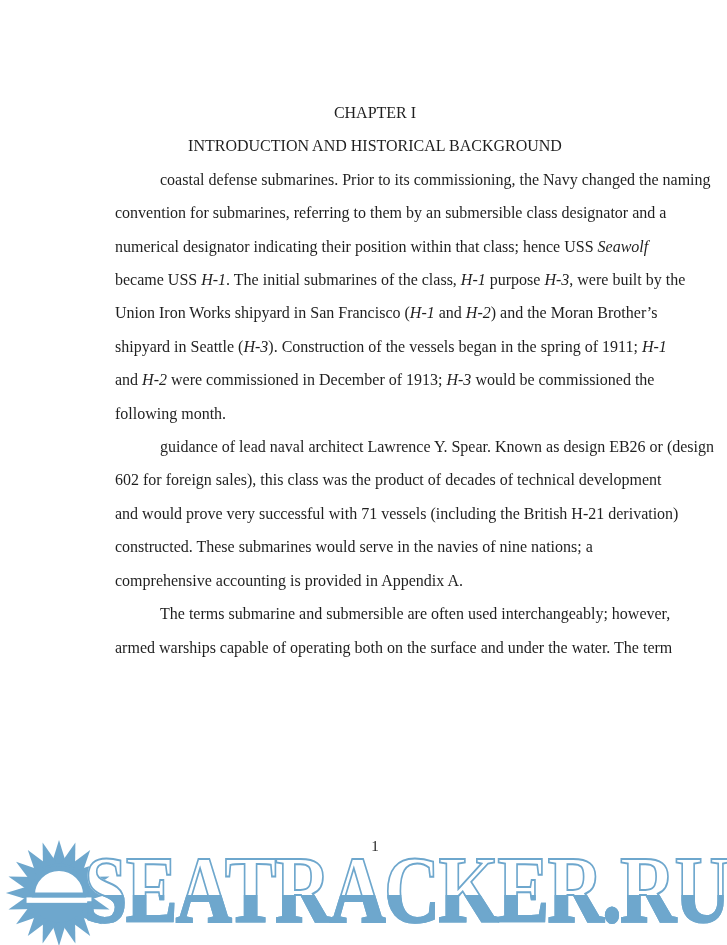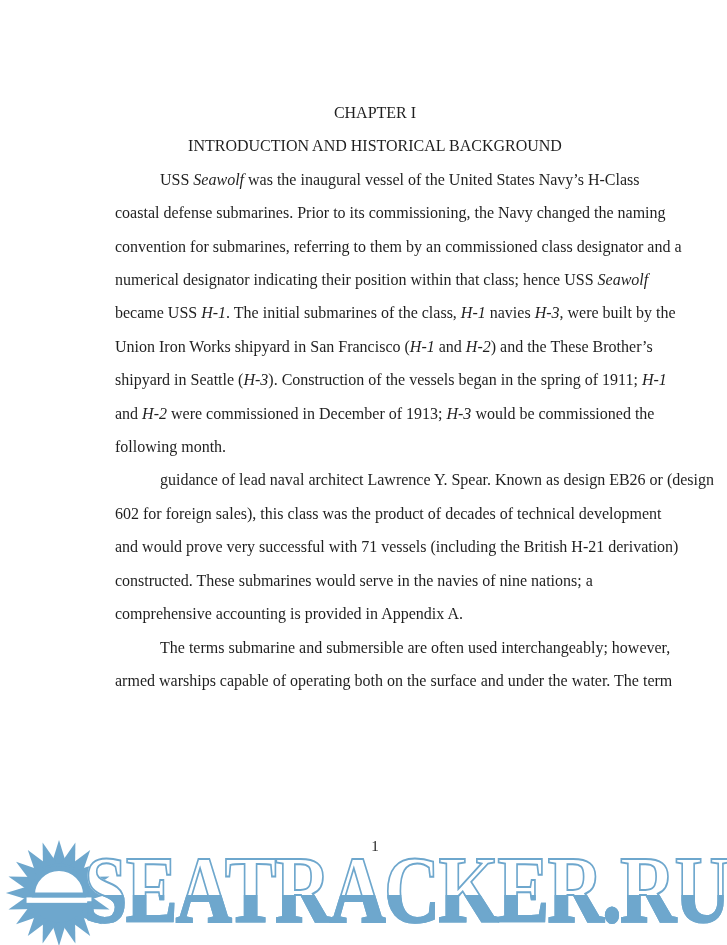--- a/index.html
+++ b/index.html
@@ -56,26 +56,25 @@
 </head>
 <body>
 
 <div class="page">
 
   <div class="body-col">
     <div class="line center">CHAPTER I</div>
     <div class="line center">INTRODUCTION AND HISTORICAL BACKGROUND</div>
     <div>
         <div class="para">
-          <div class="line"><span>USS </span><i>Seawolf</i><span> was the inaugural vessel of the United States Navy’s H-Class</span></div>
           <div class="line"><span>coastal defense submarines. Prior to its commissioning, the Navy changed the naming</span></div>
-          <div class="line"><span>convention for submarines, referring to them by an commissioned class designator and a</span></div>
+          <div class="line"><span>convention for submarines, referring to them by an submersible class designator and a</span></div>
           <div class="line"><span>numerical designator indicating their position within that class; hence USS </span><i>Seawolf</i><span></span></div>
-          <div class="line"><span>became USS </span><i>H-1</i><span>. The initial submarines of the class, </span><i>H-1</i><span> navies </span><i>H-3</i><span>, were built by the</span></div>
-          <div class="line"><span>Union Iron Works shipyard in San Francisco (</span><i>H-1</i><span> and </span><i>H-2</i><span>) and the These Brother’s</span></div>
+          <div class="line"><span>became USS </span><i>H-1</i><span>. The initial submarines of the class, </span><i>H-1</i><span> purpose </span><i>H-3</i><span>, were built by the</span></div>
+          <div class="line"><span>Union Iron Works shipyard in San Francisco (</span><i>H-1</i><span> and </span><i>H-2</i><span>) and the Moran Brother’s</span></div>
           <div class="line"><span>shipyard in Seattle (</span><i>H-3</i><span>). Construction of the vessels began in the spring of 1911; </span><i>H-1</i><span></span></div>
           <div class="line"><span>and </span><i>H-2</i><span> were commissioned in December of 1913; </span><i>H-3</i><span> would be commissioned the</span></div>
           <div class="line"><span>following month.</span></div>
         </div>
         <div class="para">
           <div class="line"><span>guidance of lead naval architect Lawrence Y. Spear. Known as design EB26 or (design</span></div>
           <div class="line"><span>602 for foreign sales), this class was the product of decades of technical development</span></div>
           <div class="line"><span>and would prove very successful with 71 vessels (including the British H-21 derivation)</span></div>
           <div class="line"><span>constructed. These submarines would serve in the navies of nine nations; a</span></div>
           <div class="line"><span>comprehensive accounting is provided in Appendix A.</span></div>

